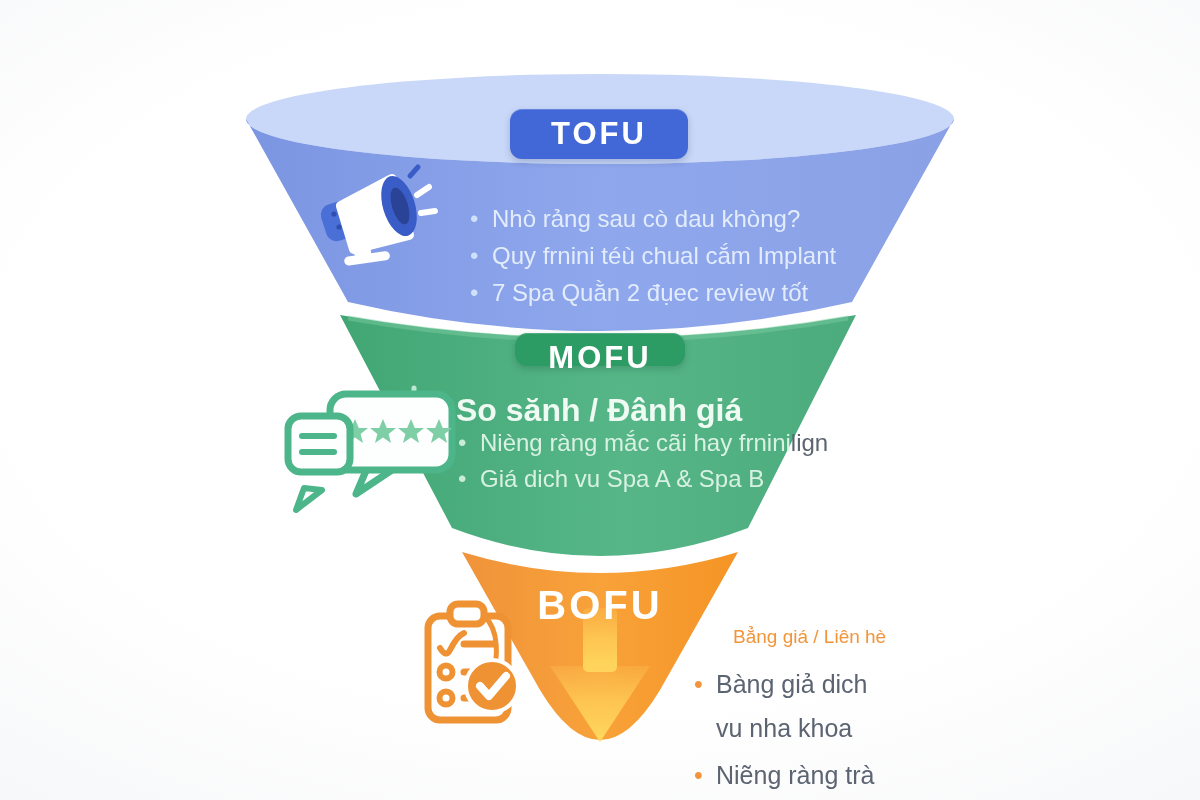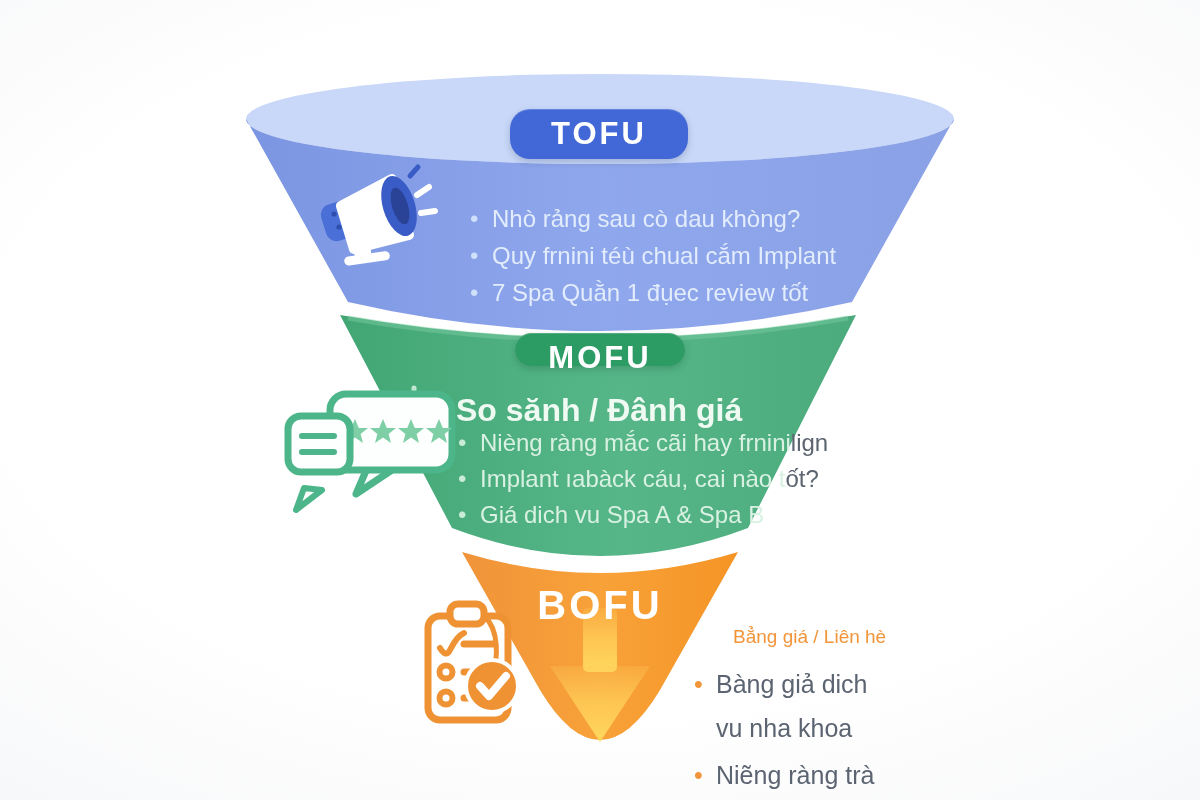--- a/index.html
+++ b/index.html
@@ -6,21 +6,21 @@
   #stage{
     position:relative;width:1200px;height:800px;overflow:hidden;
     font-family:"Liberation Sans",sans-serif;
     background:radial-gradient(ellipse 90% 80% at 50% 45%, #ffffff 55%, #f4f5f7 100%);
   }
   #funnel-svg{position:absolute;left:0;top:0;}
   .layer{position:absolute;left:0;top:0;width:1200px;height:800px;pointer-events:none;}
 
   .badge{
     position:absolute;text-align:center;color:#fff;font-weight:bold;
-    border-radius:20px;letter-spacing:3px;
+    border-radius:12px;letter-spacing:3px;
     box-shadow:0 3px 7px rgba(20,40,90,.22), inset 0 1px 0 rgba(255,255,255,.18);
   }
   .badge-tofu{left:510px;top:109px;width:178px;height:50px;line-height:50px;font-size:31px;background:#4268d8;}
   .badge-mofu{left:515px;top:333px;width:170px;height:33px;line-height:50px;font-size:31px;background:#2d9b64;box-shadow:0 3px 7px rgba(20,80,50,.25), inset 0 1px 0 rgba(255,255,255,.18);}
   .badge-bofu{left:500px;top:584px;width:200px;height:42px;line-height:42px;font-size:40px;background:transparent;box-shadow:none;}
 
   .sec-head{position:absolute;font-weight:bold;}
   .tofu-head{left:456px;top:168px;font-size:28px;color:#d9e6fb;}
   .mofu-head{left:456px;top:392px;font-size:32px;color:#effaf3;}
 
@@ -133,31 +133,28 @@
       <path d="M 480 686 L 489 696 L 506 676" fill="none" stroke="#ffffff" stroke-width="8" stroke-linecap="round" stroke-linejoin="round"></path>
     </g>
   </svg>
 
   <div class="layer">
 
     <div class="badge badge-tofu">TOFU</div>
     <ul class="bullets tofu-bullets">
       <li>Nhò rảng sau cò dau khòng?</li>
       <li>Quy frnini téù chual  cắm Implant</li>
-      <li>7 Spa Quằn 1 đụec review tốt</li>
+      <li>7 Spa Quằn 2 đụec review tốt</li>
     </ul>
 
     <div class="badge badge-mofu">MOFU</div>
     <div class="sec-head mofu-head">So sănh / Đânh giá</div>
     <ul class="bullets mofu-bullets">
       <li>
         <span>Nièng ràng mắc cãi hay frnini</span><span class="overflow-dark">lign</span>
-      </li>
-      <li>
-        <span>Implant ıabàck cáu, cai nào t</span><span class="overflow-dark">ốt?</span>
       </li>
       <li>
         <span>Giá dich vu Spa A &amp; Spa B</span><span class="overflow-dark"></span>
       </li>
     </ul>
 
     <div class="badge badge-bofu">BOFU</div>
     <div class="bofu-panel">
       <span class="bofu-head">Bẳng giá / Liên hè</span>
       <ul class="bullets bofu-bullets">

